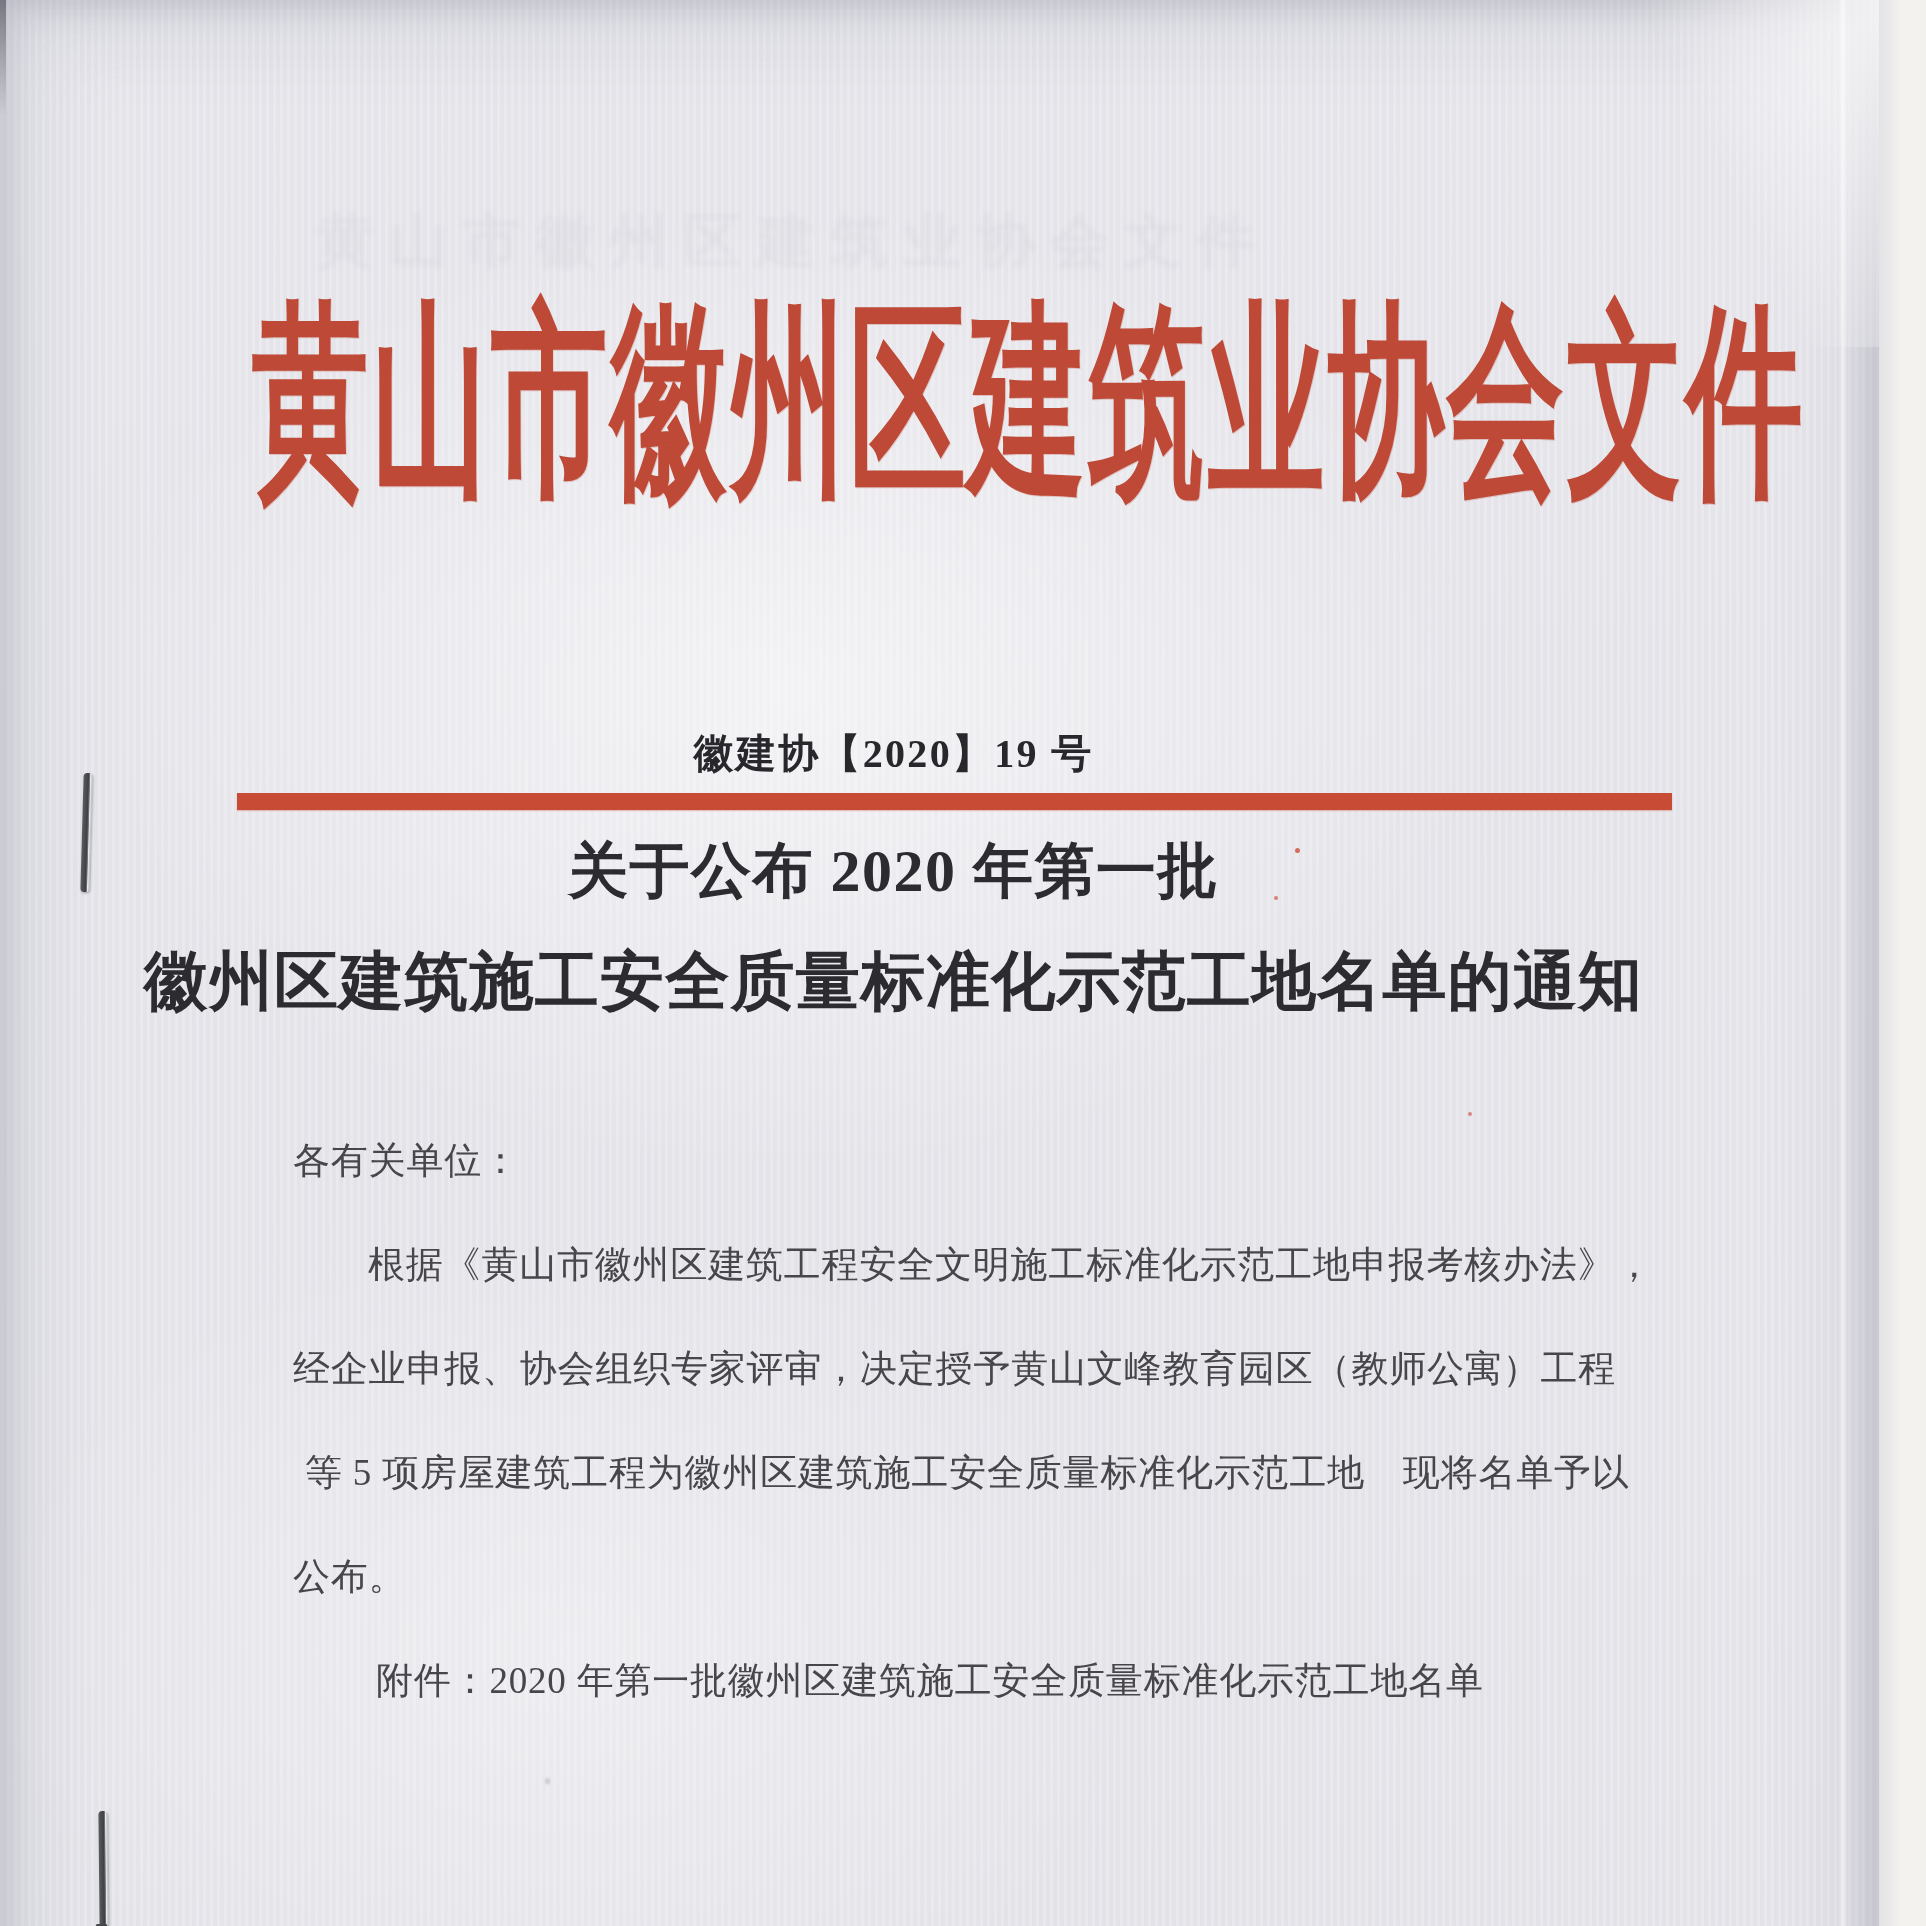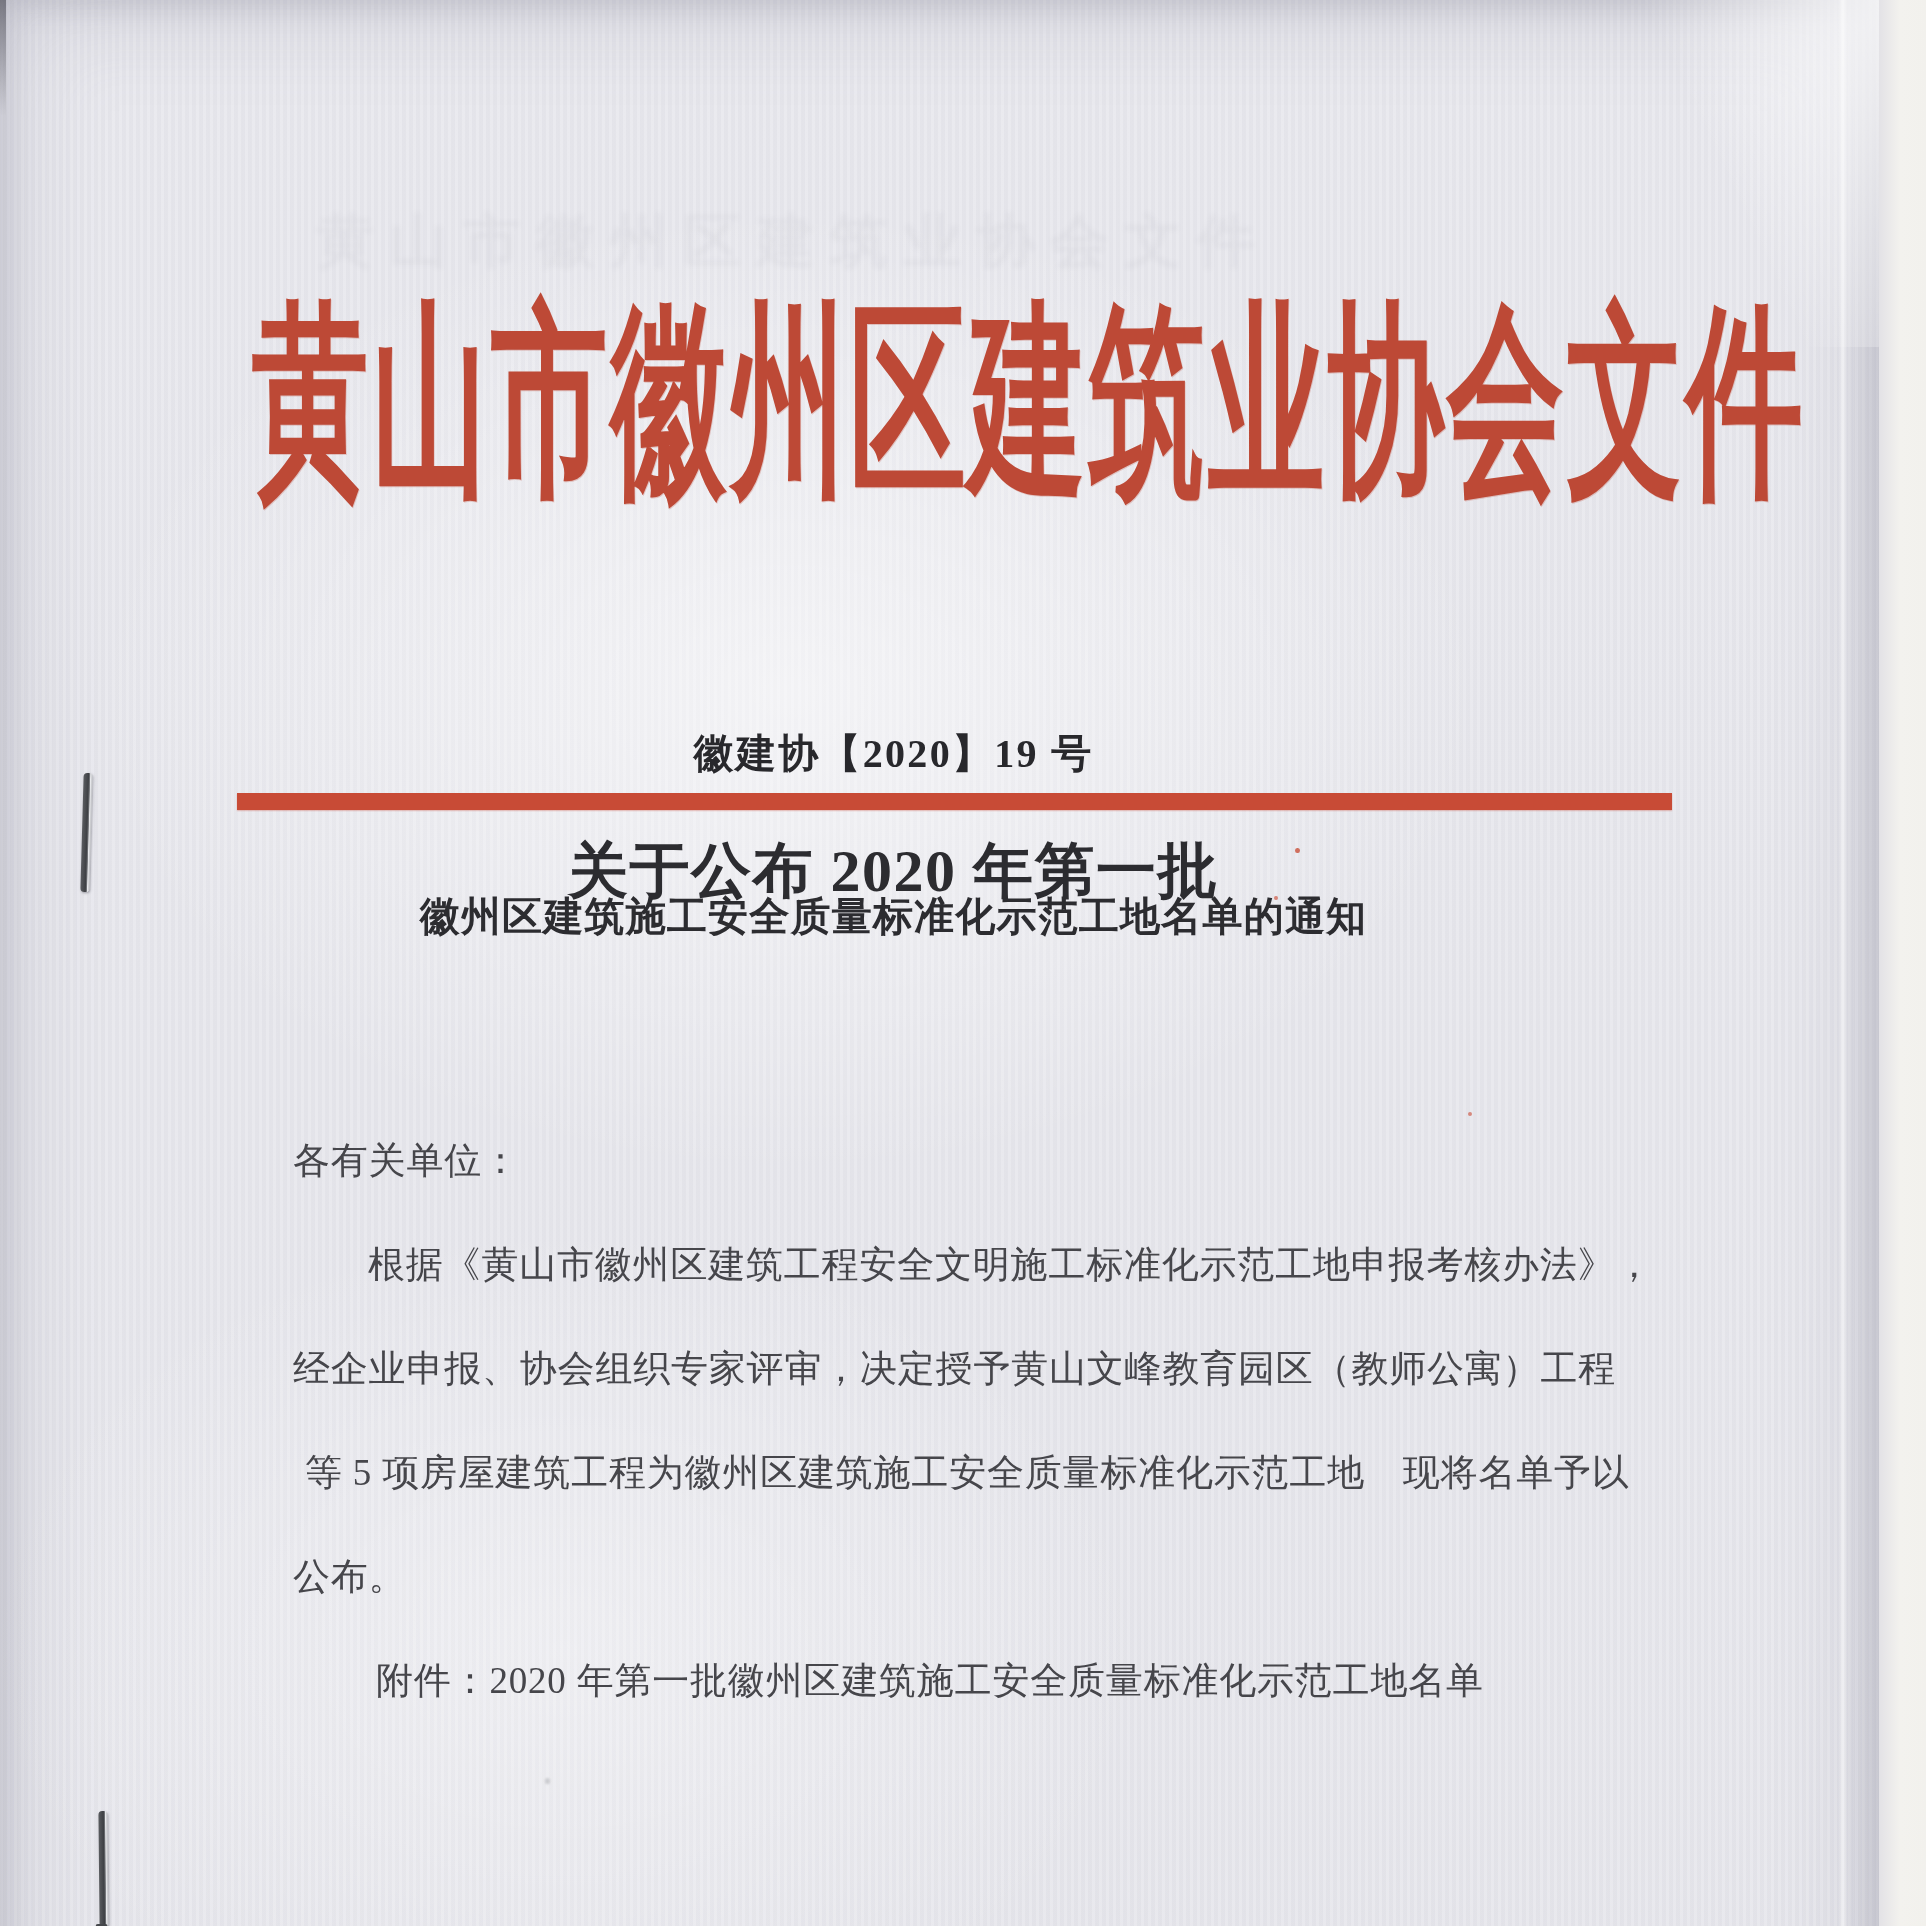--- a/index.html
+++ b/index.html
@@ -27,21 +27,21 @@
   .center{left:0;width:1787px;text-align:center;}
   
   .hdr{left:252px;top:297px;color:#bd4936;font-weight:bold;}
   .hdr-inner{display:inline-block;font-size:208px;line-height:1.02;letter-spacing:5.4px;
     transform:scale(.56,1.0);transform-origin:0 0;
     text-shadow:1.2px 1.2px 0 rgba(189,73,54,.25);}
   .docnum{top:732px;font-size:40px;font-weight:bold;color:#28282c;letter-spacing:2.3px;}
   .redline{position:absolute;left:237px;top:793px;width:1435px;height:17px;background:#c84b36;
     box-shadow:0 0.8px 1.2px rgba(200,75,54,.35);}
   .title1{top:838px;font-size:60px;font-weight:bold;color:#2c2c30;letter-spacing:1.5px;}
-  .title2{top:895px;font-size:40px;font-weight:bold;color:#2c2c30;letter-spacing:1.2px;}
+  .title2{top:946px;font-size:64px;font-weight:bold;color:#2c2c30;letter-spacing:1.2px;}
   .body-t{font-size:37px;color:#46464b;letter-spacing:0.8px;}
   .salut{left:293px;top:1140px;text-align:center;}
   .bl1{left:368px;top:1244px;}
   .bl2{left:293px;top:1348px;}
   .bl3{left:305px;top:1452px;}
   .bl4{left:293px;top:1556px;}
   .attach{left:364px;top:1660px;margin-left:12px;}
   
   .staple{position:absolute;border-radius:3.9px;
     background:linear-gradient(90deg,#5a5c60 0%,#3e4044 55%,#77797d 70%,#e8e9ec 78%,#b9babe 100%);

